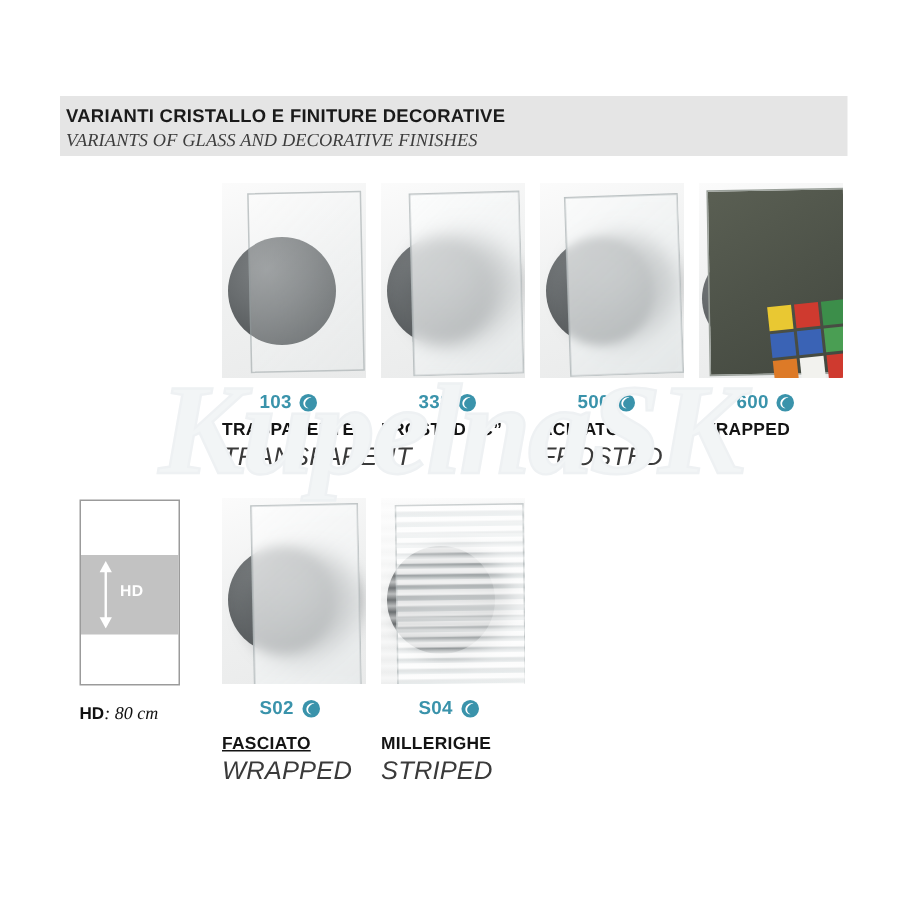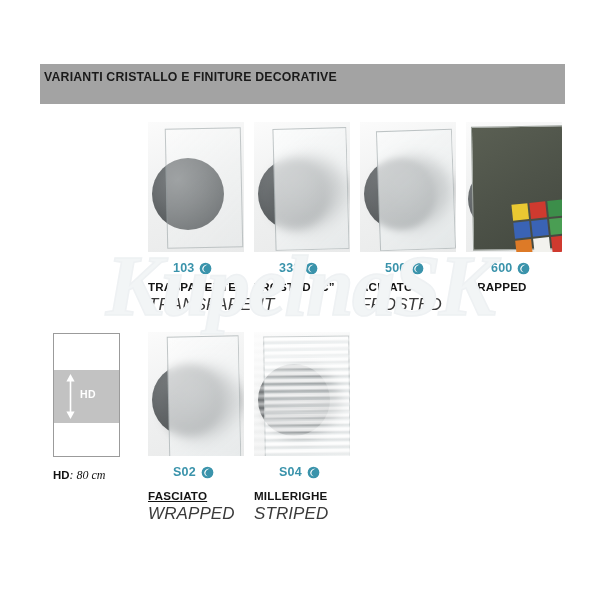--- a/index.html
+++ b/index.html
@@ -39,21 +39,21 @@
     white-space: nowrap;
   }
 
   
   #banner {
     position: absolute;
     left: 40px;
     top: 64px;
     width: 525px;
     height: 40px;
-    background: #a3a3a3;
+    background: #e5e5e5;
     z-index: 2;
   }
   #banner-title {
     position: absolute;
     left: 4px;
     top: 6px;
     font-size: 12.3px;
     font-weight: bold;
     letter-spacing: 0.2px;
     color: #1a1a1a;
@@ -292,20 +292,21 @@
     font-size: 12px;
   }
 </style>
 </head>
 <body>
 
 <div id="watermark">KupelnaSK</div>
 
 <div id="banner">
   <div id="banner-title">VARIANTI CRISTALLO E FINITURE DECORATIVE</div>
+  <div id="banner-subtitle">VARIANTS OF GLASS AND DECORATIVE FINISHES</div>
 </div>
 
 <div class="swatch" style="left:148px; top:122px;">
   <div class="photo">
     <div class="bg-wall"></div>
     <div class="sphere"></div>
     <div class="pane pane-clear"></div>
   </div>
   <div class="code-row">
     <span class="code-text">103</span>

